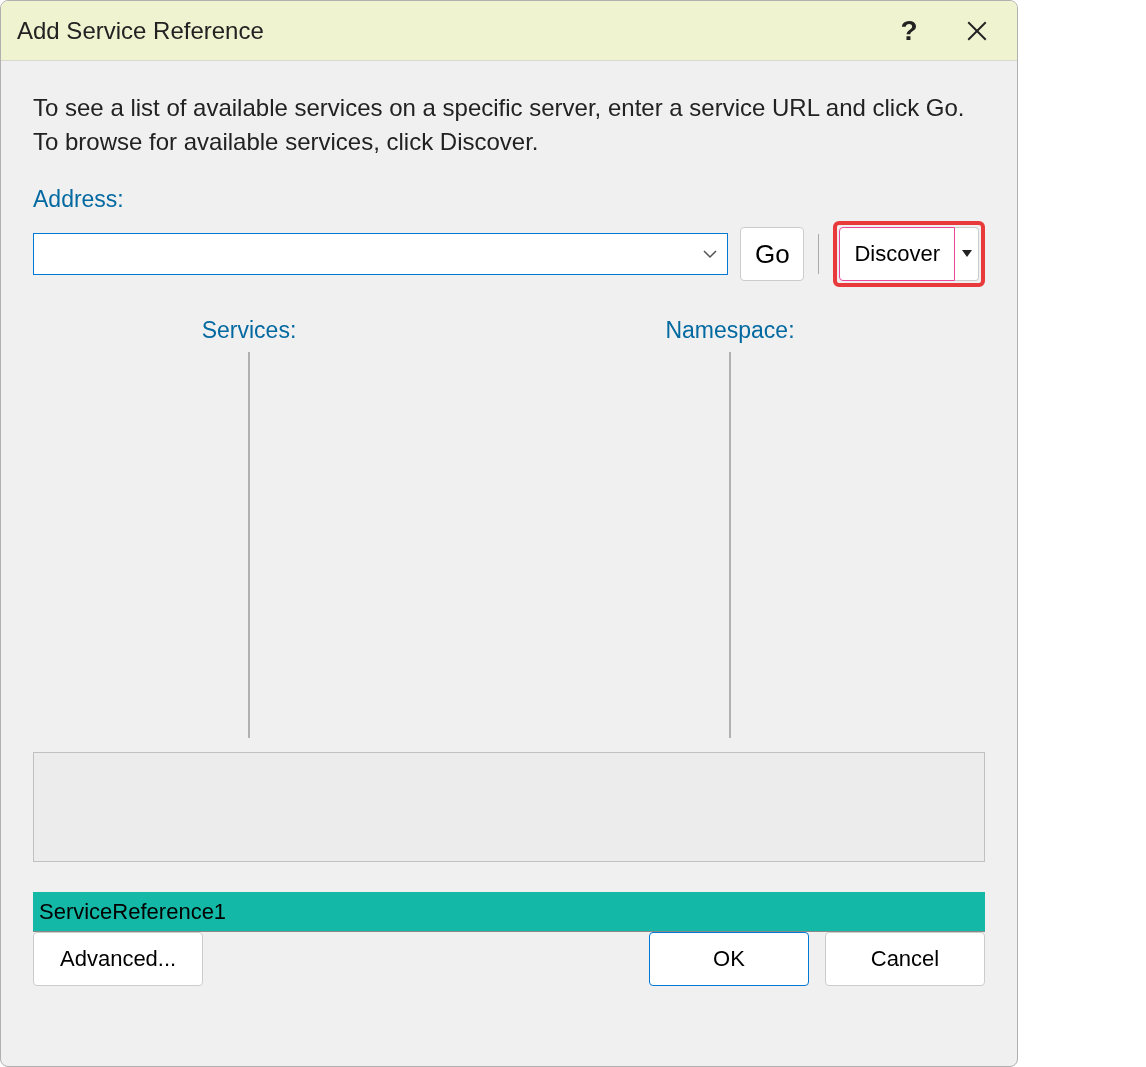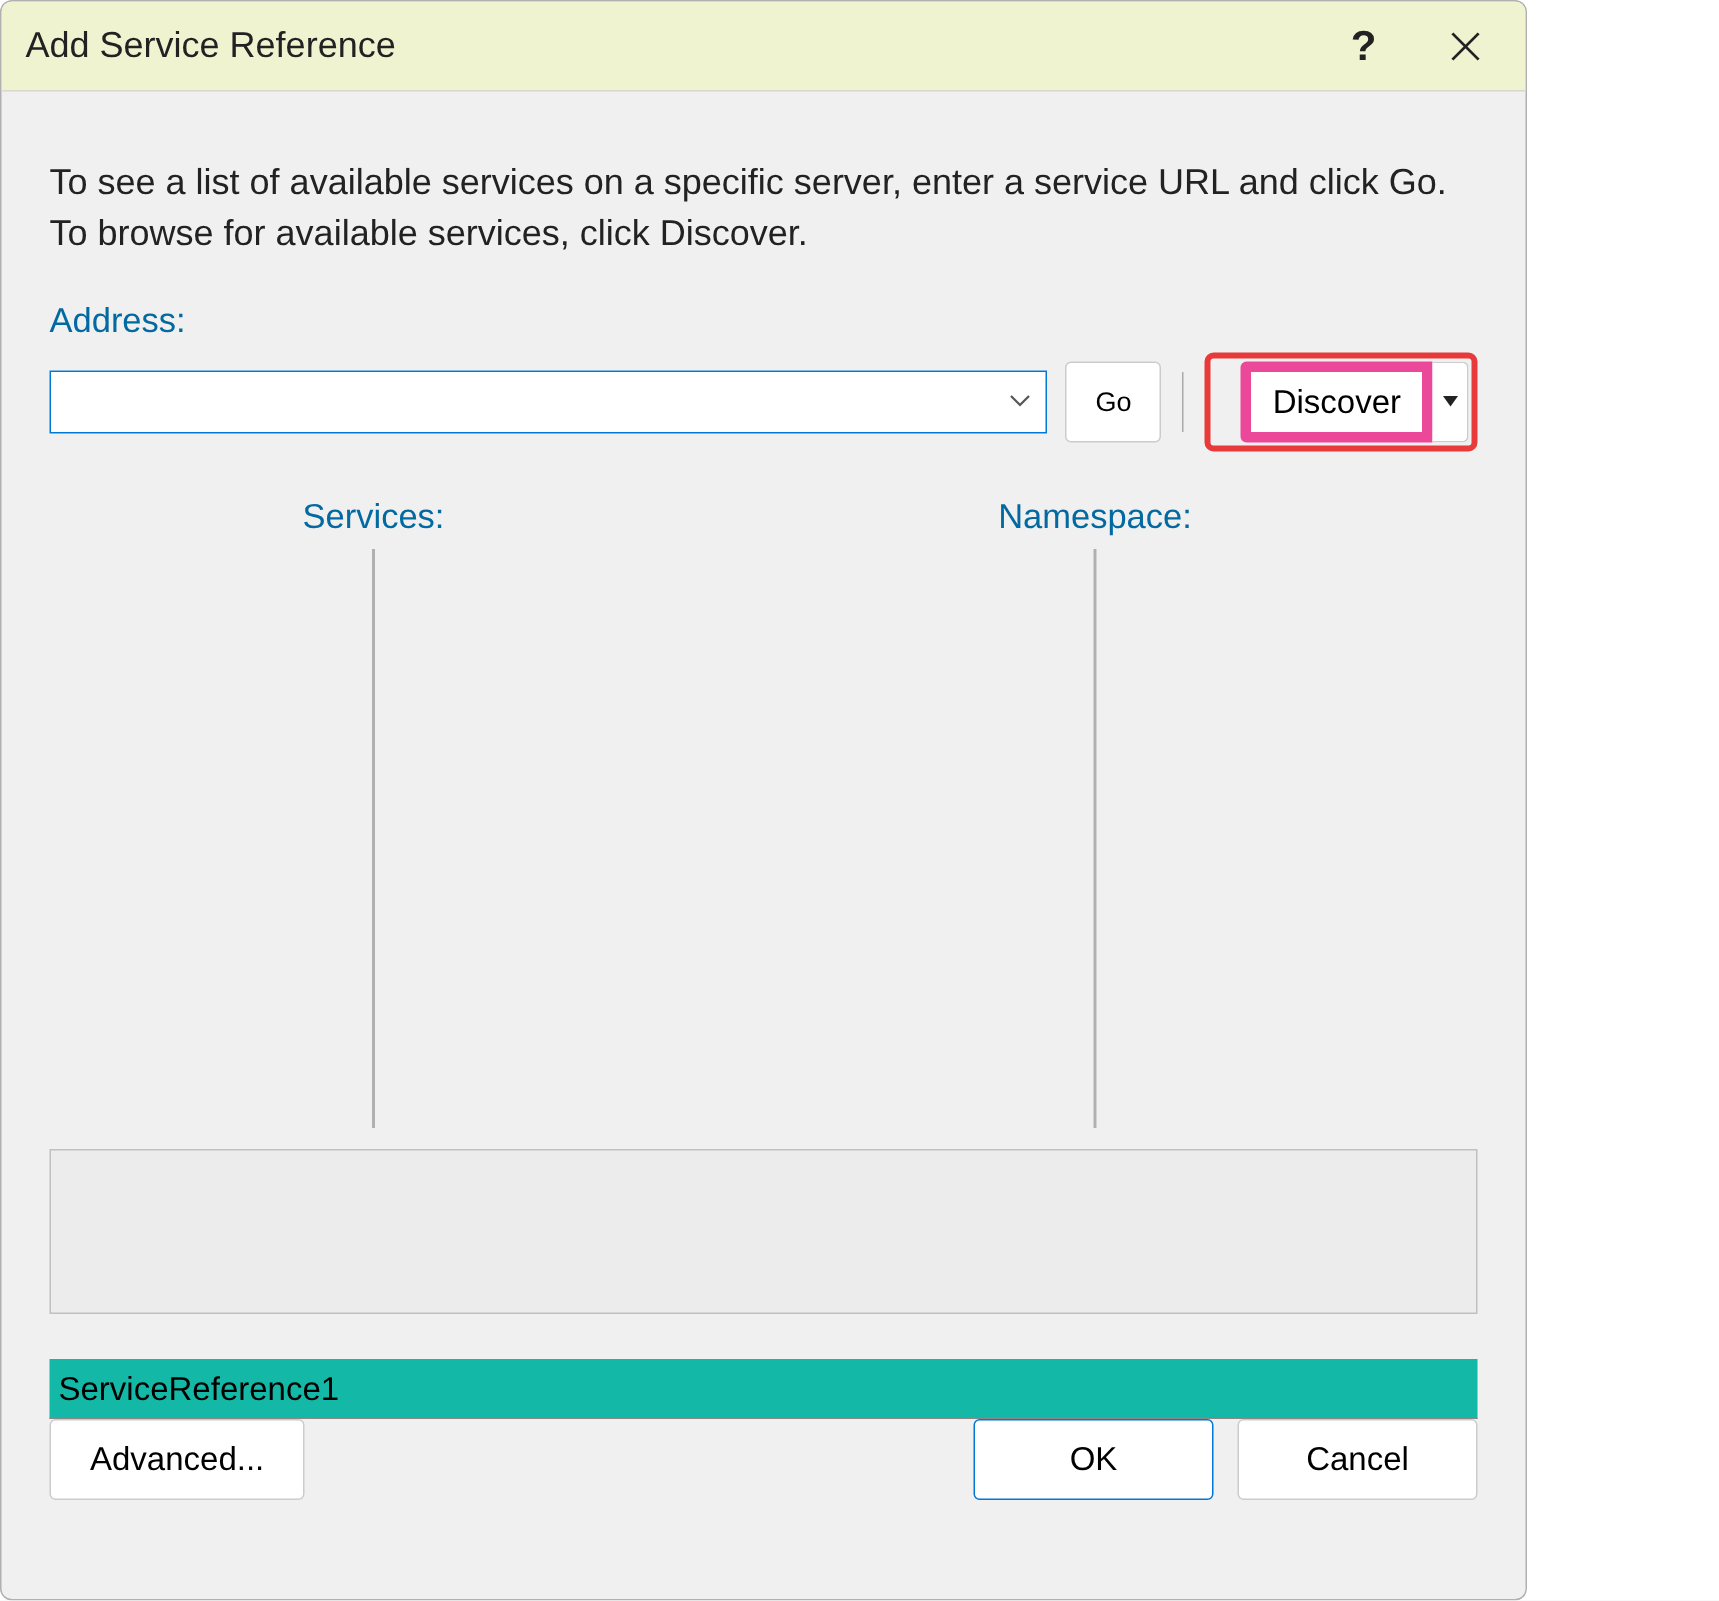--- a/index.html
+++ b/index.html
@@ -54,21 +54,21 @@
       font-size: 28px;
       font-weight: 600;
       margin-right: 20px;
     }
     .titlebar-btn.close svg {
       width: 20px;
       height: 20px;
     }
     .content {
       flex: 1;
-      padding: 44px 32px 20px 32px;
+      padding: 30px 32px 20px 32px;
       display: flex;
       flex-direction: column;
       position: relative;
     }
     .instruction {
       font-size: 24px;
       color: #222;
       line-height: 1.4;
       margin-bottom: 28px;
     }
@@ -103,47 +103,46 @@
       transform: translateY(-50%);
       pointer-events: none;
       color: #666;
     }
     .go-btn {
       width: 64px;
       height: 54px;
       border: 1px solid #ccc;
       border-radius: 4px;
       background: #fff;
-      font-size: 18px;
+      font-size: 26px;
       cursor: pointer;
     }
     .vsep {
       width: 1px;
       height: 40px;
       background: #aaa;
       margin: 0 2px;
     }
     .discover-wrap {
       display: flex;
       align-items: center;
       border: 4px solid #e83a3a;
       border-radius: 6px;
       padding: 2px;
     }
     .discover-btn {
       height: 54px;
-      border: 7px solid #ec4899;
+      border: 1px solid #ec4899;
       border-radius: 4px 0 0 4px;
       background: #fff;
       font-size: 22px;
       padding: 0 14px;
       cursor: pointer;
       display: flex;
       align-items: center;
-      margin-left: 18px;
     }
     .discover-drop {
       height: 54px;
       width: 24px;
       border: 1px solid #ccc;
       border-left: none;
       border-radius: 0 4px 4px 0;
       background: #fff;
       cursor: pointer;
       display: flex;

